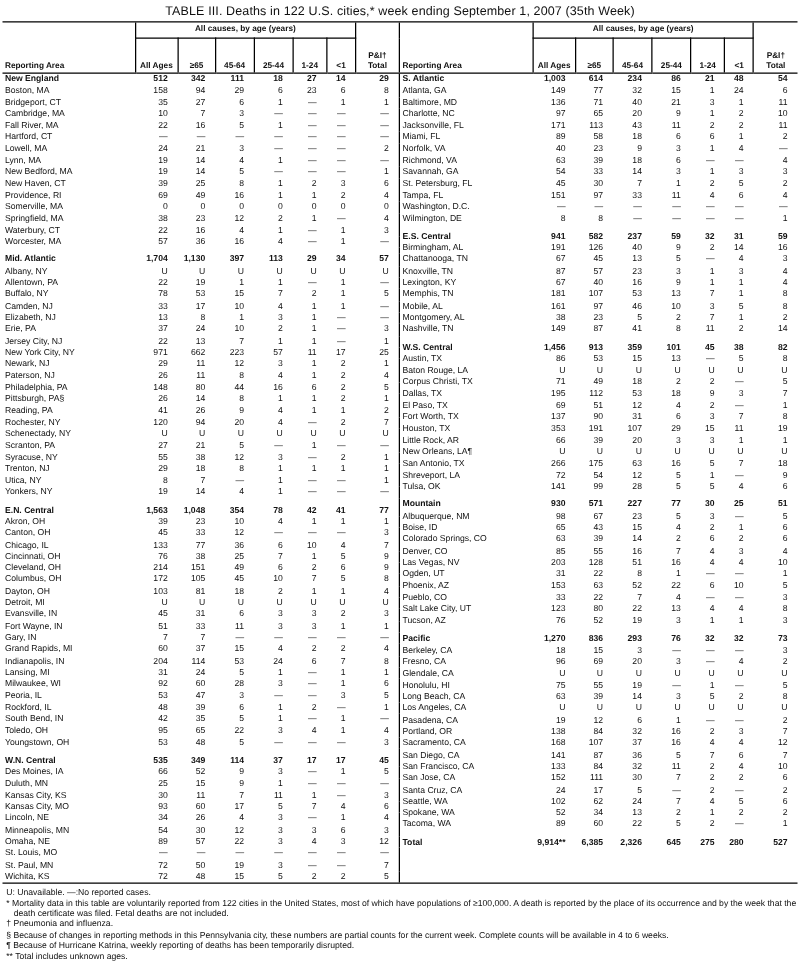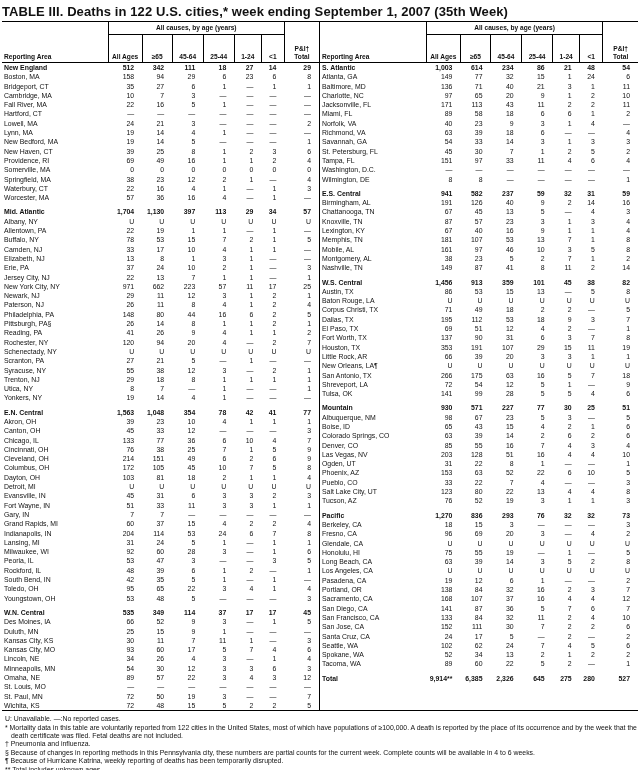--- a/index.html
+++ b/index.html
@@ -1,18 +1,18 @@
 <!DOCTYPE html>
 <html><head>
 <meta charset="utf-8">
 <style>
   html,body{margin:0;padding:0;background:#fff;}
   body{width:640px;height:770px;font-family:"Liberation Sans","DejaVu Sans",sans-serif;color:#111;}
   .page{width:640px;height:770px;background:#fff;box-sizing:border-box;padding:2px 2px 0 2px;}
-  .title{font-size:13px;font-weight:bold;padding:2px 0 2px 0;letter-spacing:0.1px;}
+  .title{font-size:10px;font-weight:normal;padding:2px 0 2px 0;letter-spacing:0.1px;text-align:center;}
   .tablewrap{display:flex;align-items:flex-start;border-top:1px solid #000;border-bottom:1px solid #000;width:636px;}
   table{border-collapse:collapse;table-layout:fixed;width:318px;}
   .half-left{border-right:1px solid #000;}
   th,td{padding:0;margin:0;white-space:nowrap;overflow:hidden;font-weight:normal;}
   
   th{font-size:6.6px;font-weight:bold;line-height:7.5px;}
   .grouprow th{height:12px;vertical-align:middle;}
   .group-h{border-left:1px solid #000;border-right:1px solid #000;border-bottom:1px solid #000;text-align:center;}
   .colrow th{height:25px;vertical-align:bottom;border-bottom:1px solid #000;padding-bottom:2px;}
   .area-h{text-align:left;padding-left:2px;}

